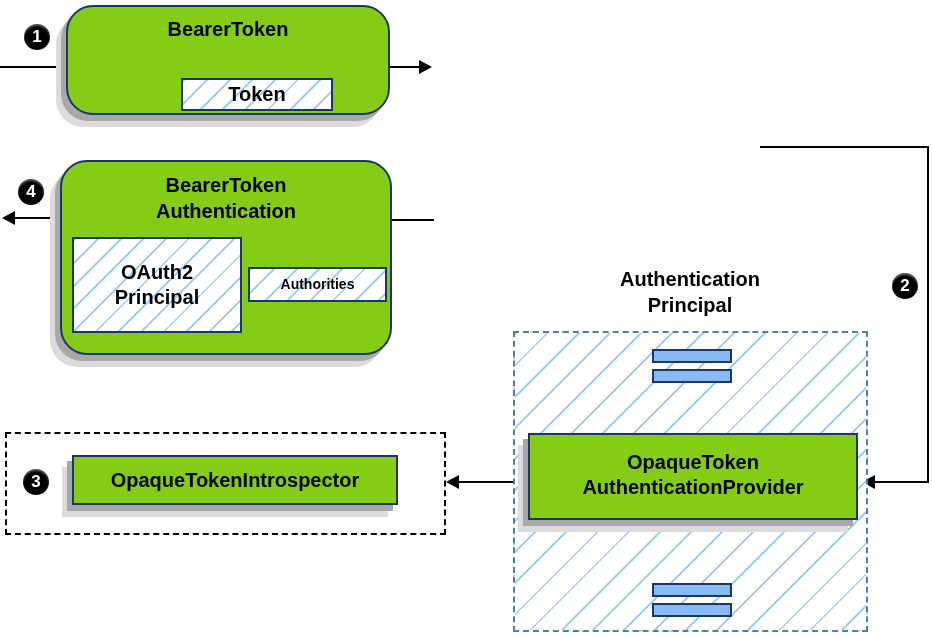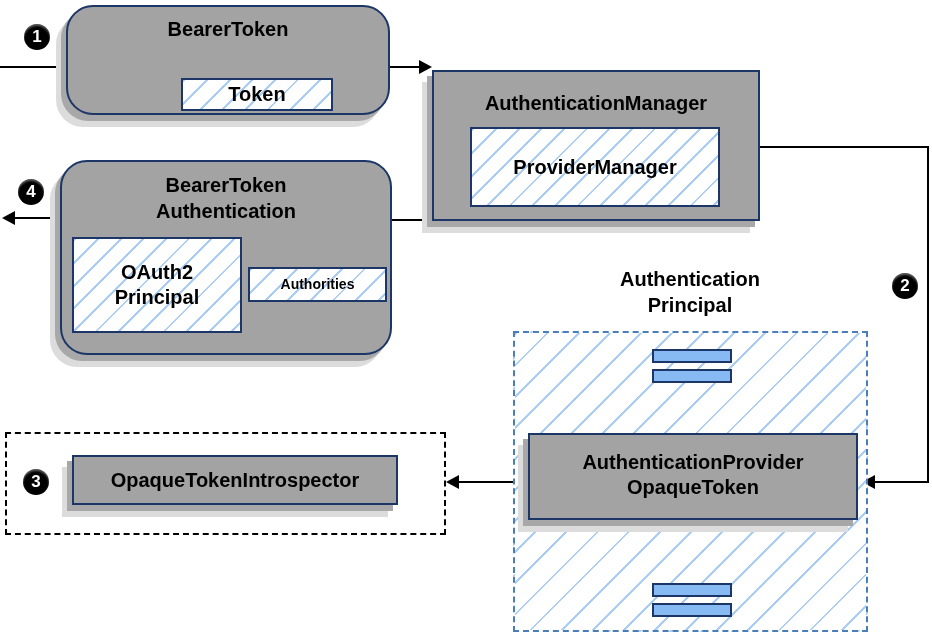--- a/index.html
+++ b/index.html
@@ -2,21 +2,21 @@
 <html><head>
 <meta charset="utf-8">
 <style>
   html,body{margin:0;padding:0;background:#fff;}
   .canvas{
     position:relative;width:932px;height:635px;background:#ffffff;overflow:hidden;
     font-family:"Liberation Sans",sans-serif;font-weight:bold;color:#000;
   }
   
   .node{
-    position:absolute;background:#a3a3a3;border:2px solid #1B3667;
+    position:absolute;background:#84cc16;border:2px solid #1B3667;
     box-sizing:border-box;text-align:center;
     box-shadow:-5px 6px 0 #A8A8A8,-10px 12px 0 #DCDCDC;
   }
   .rounded{border-radius:27px;}
   .node .title{display:block;font-size:20px;line-height:26px;}
   
   .hatchbox{
     position:absolute;box-sizing:border-box;border:2px solid #1B3667;
     background-color:#fff;
     background-image:repeating-linear-gradient(135deg,#A9CDF4 0 2px,transparent 2px 16px);
@@ -105,42 +105,36 @@
     <div class="bar" style="left:137px;top:270px;"></div>
   </div>
 
   <div class="node rounded" style="left:66px;top:5px;width:324px;height:110px;padding-top:9px;">
     <span class="title">BearerToken</span>
     <div class="hatchbox" style="left:82px;top:71px;width:152px;height:33px;margin-left:31px;">
       <span>Token</span>
     </div>
   </div>
 
-  <div class="node" style="left:432px;top:70px;width:328px;height:151px;padding-top:18px;">
-    <span class="title">AuthenticationManager</span>
-    <div class="hatchbox" style="left:36px;top:55px;width:250px;height:80px;">
-      <span>ProviderManager</span>
-    </div>
-  </div>
 
   <div class="node rounded" style="left:60px;top:160px;width:332px;height:195px;padding-top:10px;">
     <span class="title">BearerToken</span>
     <span class="title">Authentication</span>
     <div class="hatchbox" style="left:10px;top:75px;width:170px;height:96px;">
       <span>OAuth2</span>
       <span>Principal</span>
     </div>
     <div class="hatchbox" style="left:186px;top:105px;width:139px;height:35px;font-size:14px;">
       <span>Authorities</span>
     </div>
   </div>
 
   <div class="node" style="left:528px;top:433px;width:330px;height:87px;padding-top:15px;">
+    <span class="title" style="line-height:25px;">OpaqueToken</span>
     <span class="title" style="line-height:25px;">AuthenticationProvider</span>
-    <span class="title" style="line-height:25px;">OpaqueToken</span>
   </div>
 
   <div class="dashed-black"></div>
   <div class="node" style="left:72px;top:455px;width:326px;height:50px;display:flex;align-items:center;justify-content:center;text-align:center;">
     <span class="title">OpaqueTokenIntrospector</span>
   </div>
 
 </div>
 
 </body></html>

